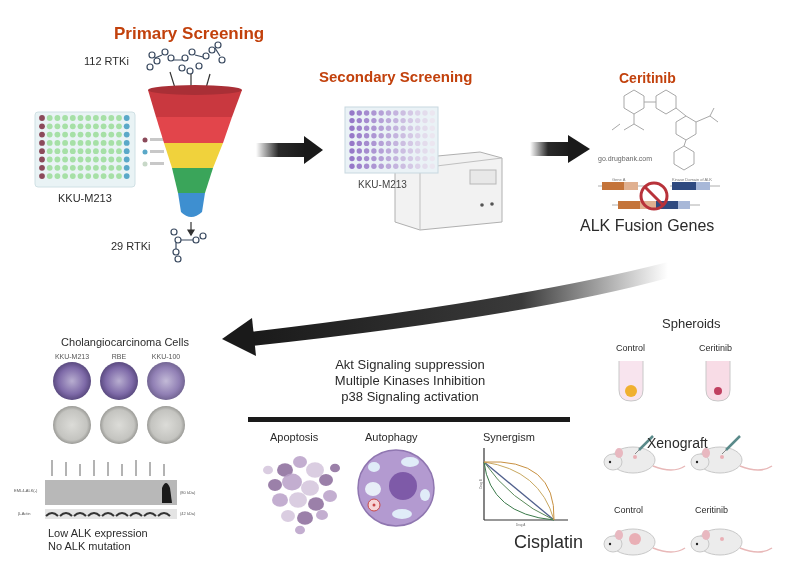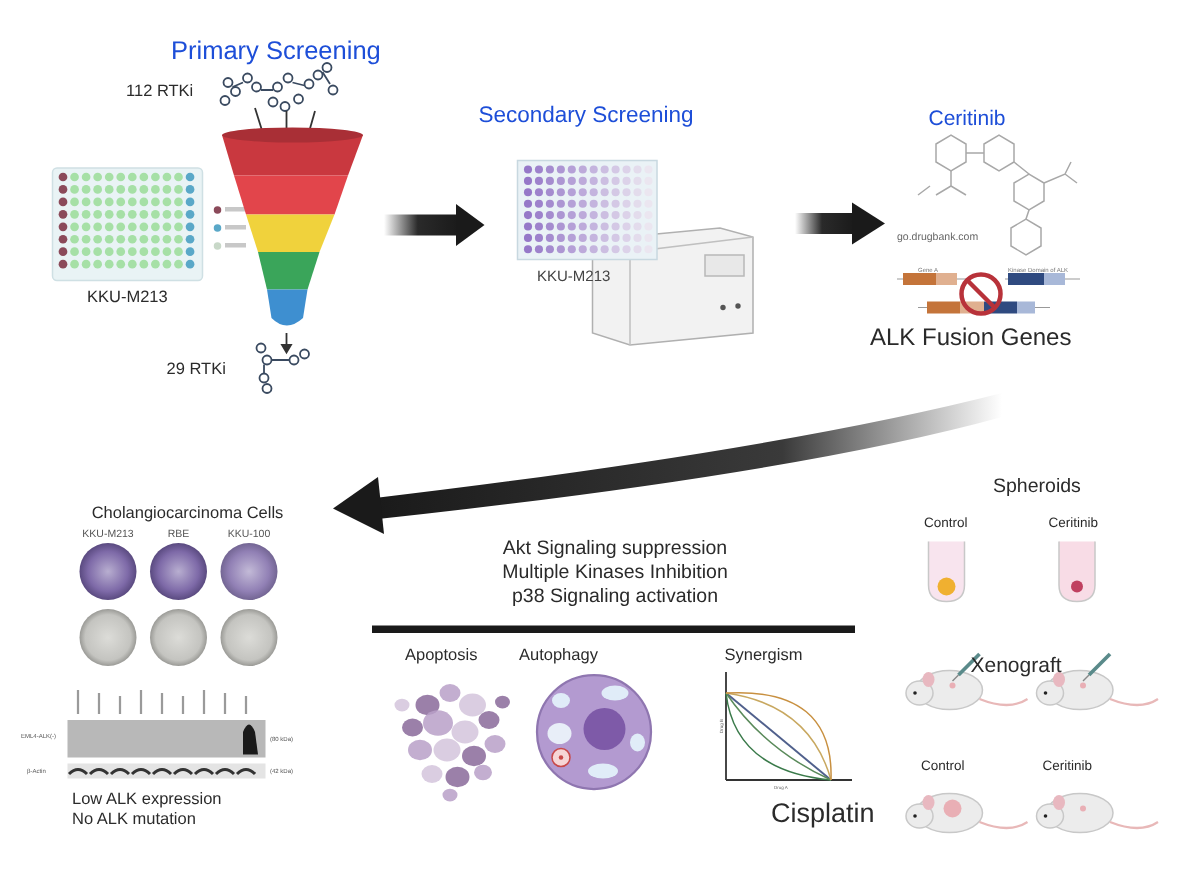--- a/index.html
+++ b/index.html
@@ -1,18 +1,18 @@
 <!DOCTYPE html>
 <html><head>
 <meta charset="utf-8">
 <style>
   html, body { margin:0; padding:0; background:#ffffff; }
   body { width:798px; height:586px; position:relative; overflow:hidden; font-family:"Liberation Sans", sans-serif; color:#2b2b2b; }
   .abs { position:absolute; }
-  .title-bold { font-weight:normal; color:#1d4ed8; }
+  .title-bold { font-weight:bold; color:#c2410c; }
   .center { text-align:center; }
   svg { position:absolute; left:0; top:0; }
 </style>
 </head>
 <body>
 
 <svg width="798" height="586" viewBox="0 0 798 586">
   <defs>
     <linearGradient id="arrowGrad1" x1="0" x2="1">
       <stop offset="0" stop-color="#ffffff"></stop>
@@ -503,21 +503,21 @@
   <div>Low ALK expression</div>
   <div>No ALK mutation</div>
 </div>
 
 <div class="abs center" style="left:290px; top:357px; width:240px; font-size:13px; line-height:16px; color:#2a2a2a;">
   <div>Akt Signaling suppression</div>
   <div>Multiple Kinases Inhibition</div>
   <div>p38 Signaling activation</div>
 </div>
 <div class="abs" style="left:270px; top:431px; font-size:11px;">Apoptosis</div>
-<div class="abs" style="left:346px; top:431px; font-size:11px;">Autophagy</div>
+<div class="abs" style="left:365px; top:431px; font-size:11px;">Autophagy</div>
 <div class="abs" style="left:483px; top:431px; font-size:11px;">Synergism</div>
 <div class="abs" style="left:476px; top:482px; font-size:3px; color:#666; transform:rotate(-90deg);">Drug B</div>
 <div class="abs" style="left:516px; top:523px; font-size:3px; color:#666;">Drug A</div>
 <div class="abs" style="left:514px; top:532px; font-size:18px;">Cisplatin</div>
 
 <div class="abs" style="left:662px; top:316px; font-size:13px;">Spheroids</div>
 <div class="abs" style="left:616px; top:343px; font-size:9px;">Control</div>
 <div class="abs" style="left:699px; top:343px; font-size:9px;">Ceritinib</div>
 <div class="abs" style="left:647px; top:412px; font-size:14px;margin-top:23px;">Xenograft</div>
 <div class="abs" style="left:614px; top:505px; font-size:9px;">Control</div>

